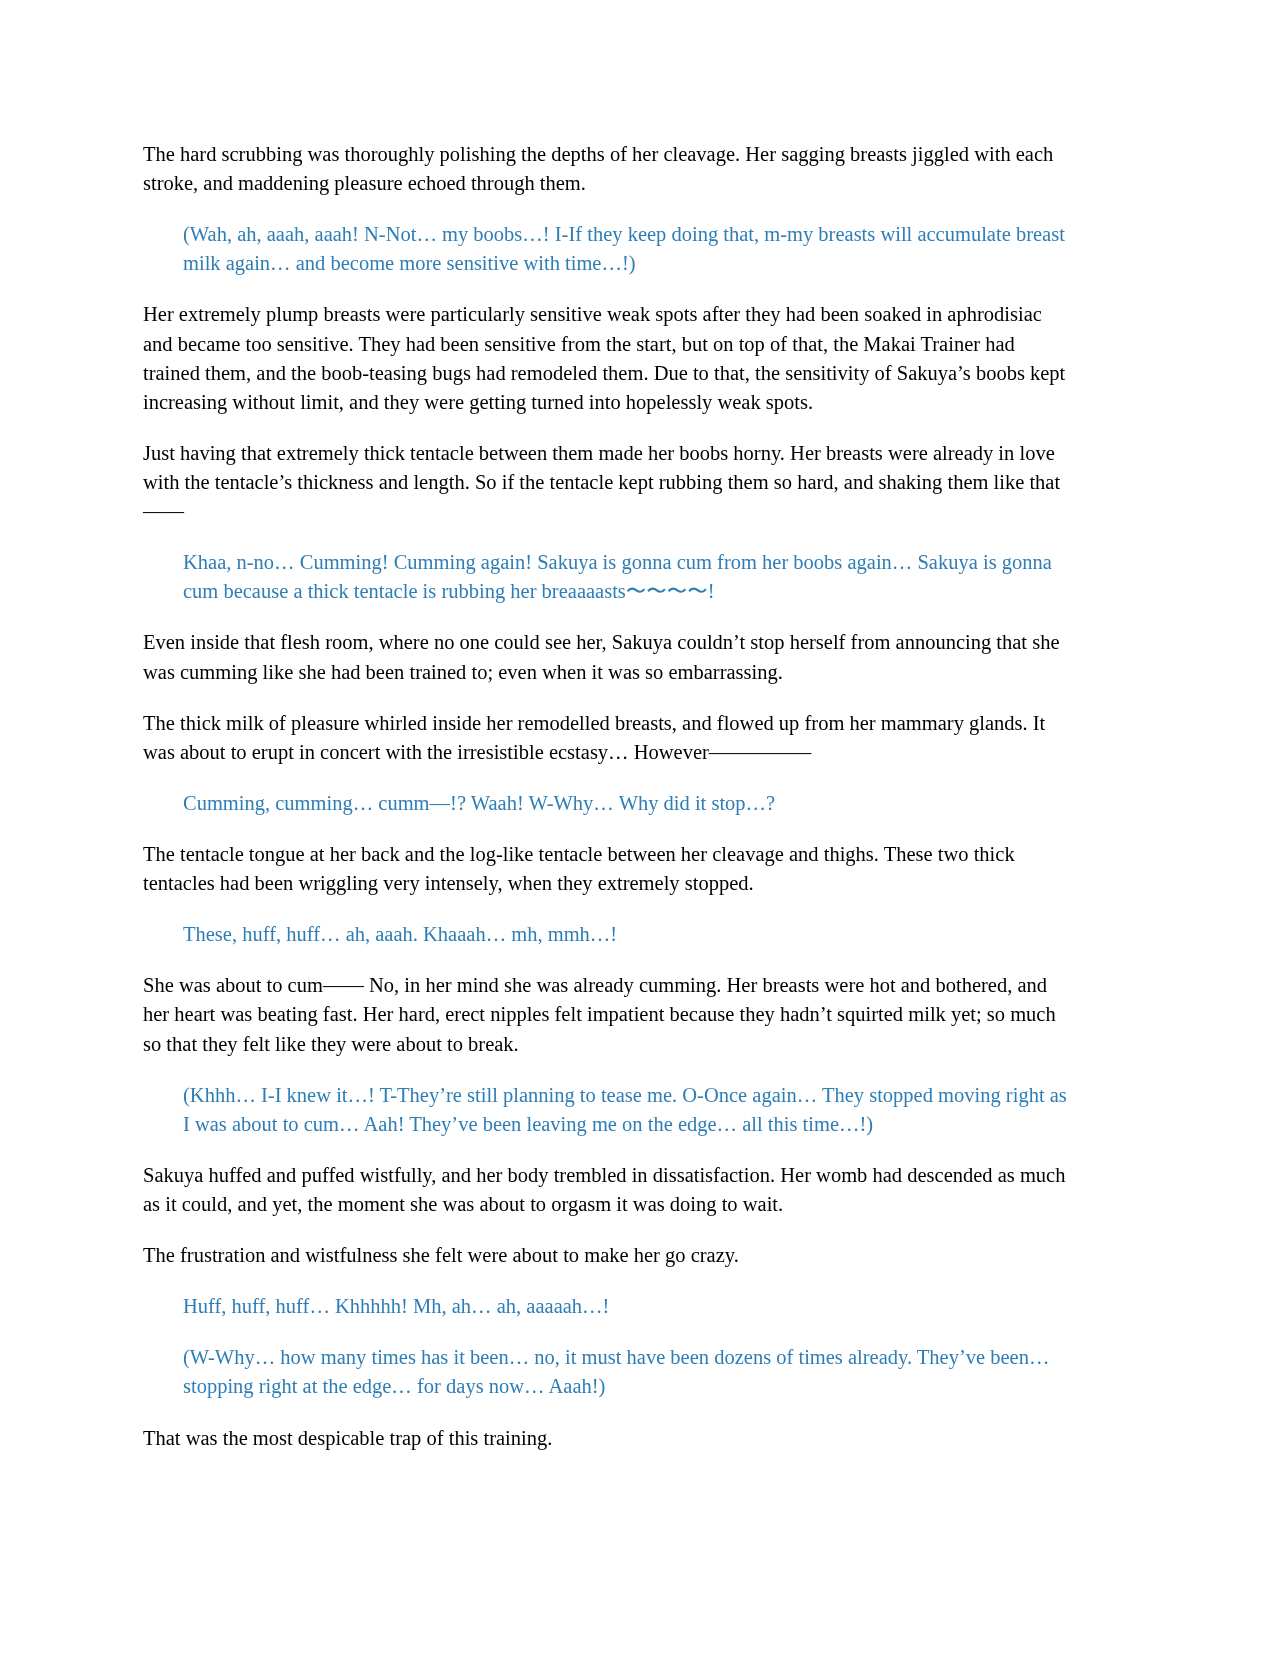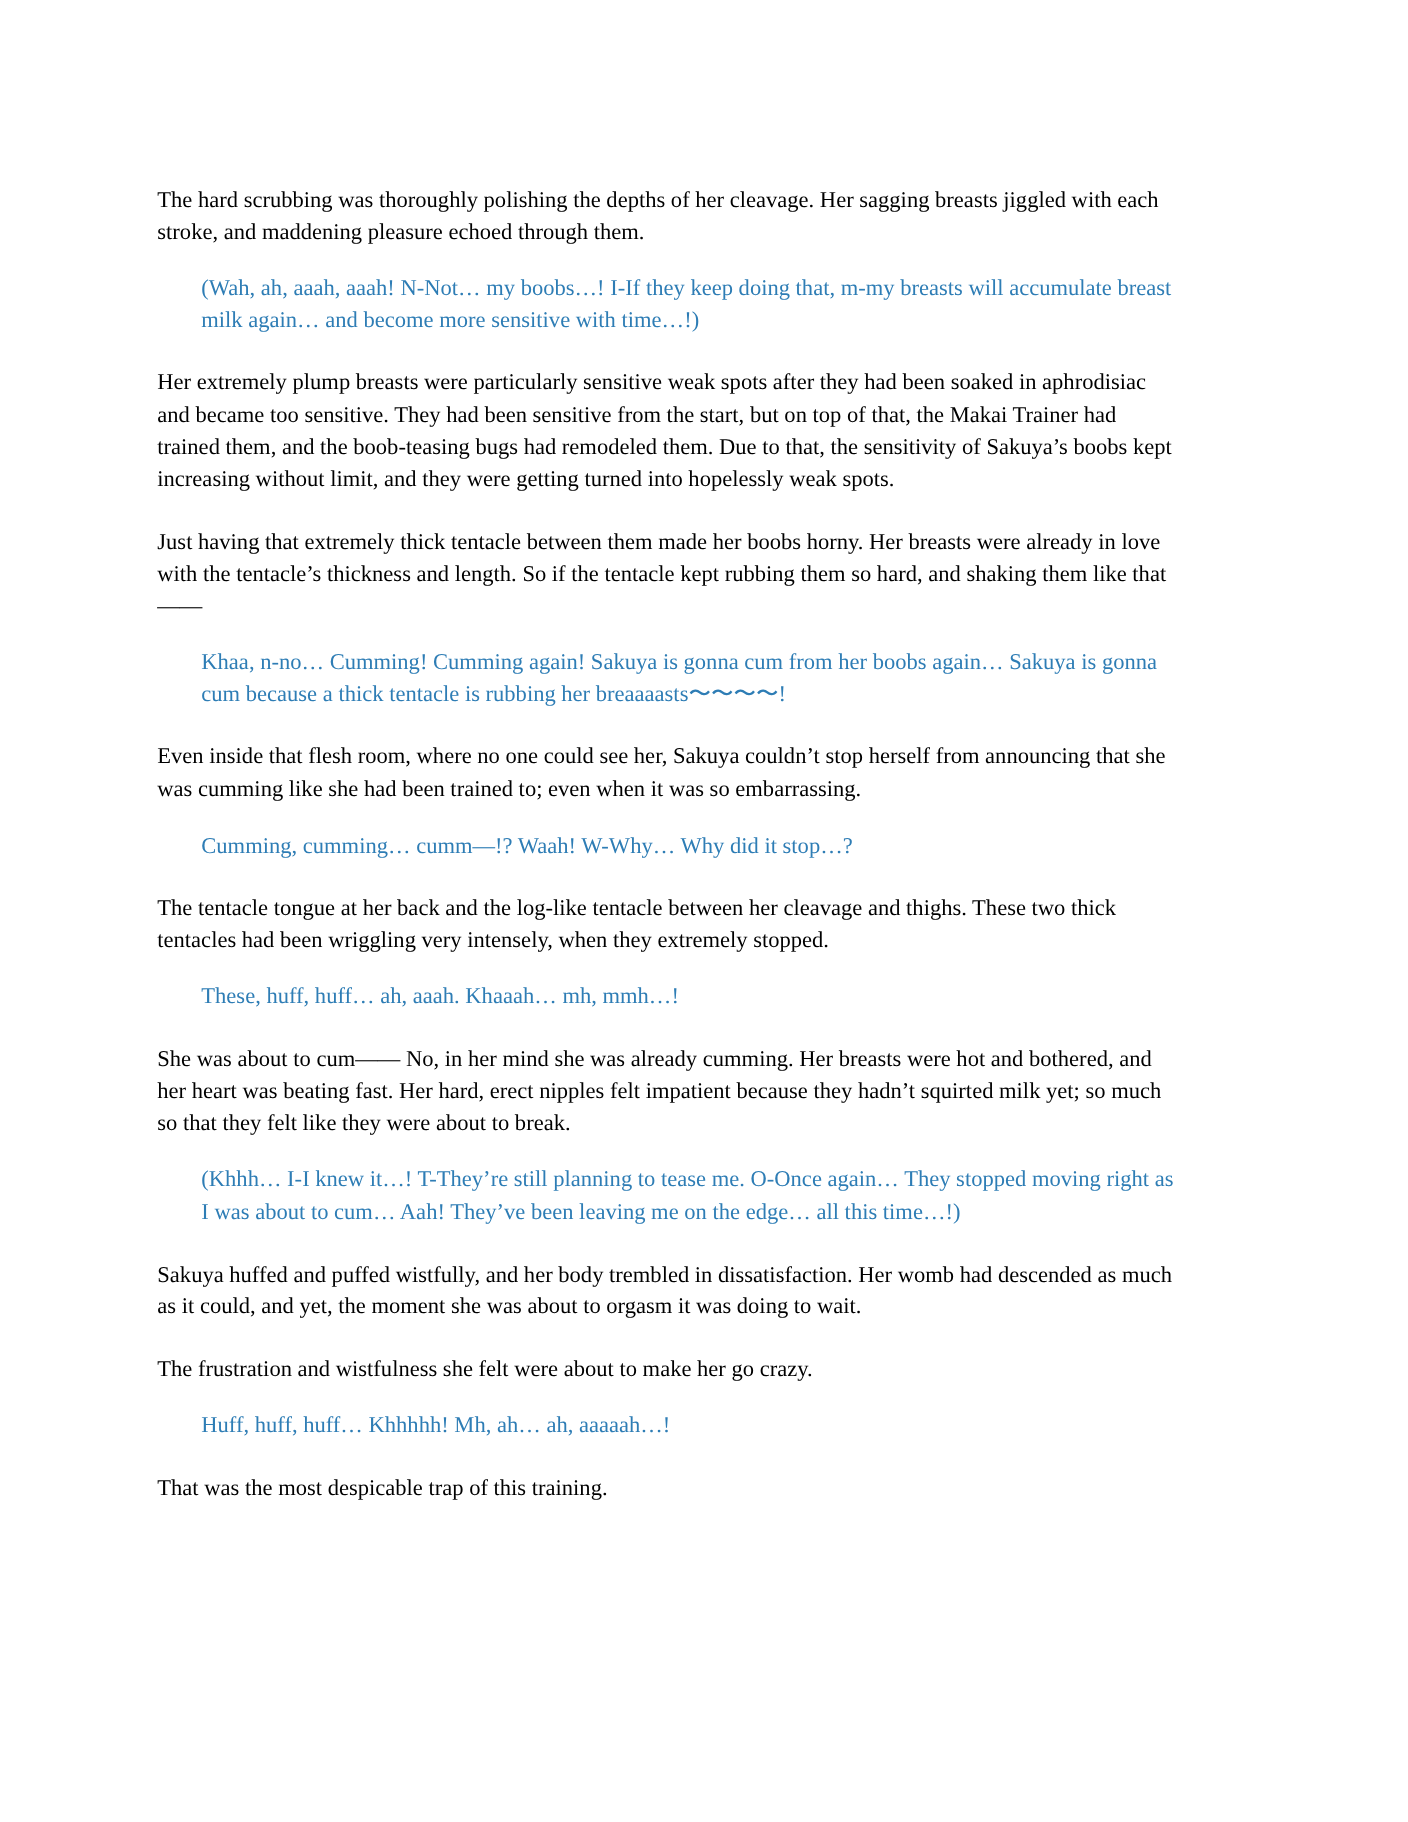--- a/index.html
+++ b/index.html
@@ -24,43 +24,44 @@
     width: 930px;
   }
   p {
     margin: 0 0 22px 0;
     font-size: 20.5px;
     line-height: 1.42;
     text-align: left;
   }
   p.narration {
     color: #000000;
-    margin-top: 28px;
   }
   p.thought {
     color: #2e7db5;
     margin-left: 40px;
   }
 </style>
 </head>
 <body>
 
 <div class="page">
   <div class="doc-body">
 
     <p class="narration">The hard scrubbing was thoroughly polishing the depths of her cleavage. Her sagging breasts jiggled with each stroke, and maddening pleasure echoed through them.</p>
     <p class="thought">(Wah, ah, aaah, aaah! N-Not… my boobs…! I-If they keep doing that, m-my breasts will accumulate breast milk again… and become more sensitive with time…!)</p>
     <p class="narration">Her extremely plump breasts were particularly sensitive weak spots after they had been soaked in aphrodisiac and became too sensitive. They had been sensitive from the start, but on top of that, the Makai Trainer had trained them, and the boob-teasing bugs had remodeled them. Due to that, the sensitivity of Sakuya’s boobs kept increasing without limit, and they were getting turned into hopelessly weak spots.</p>
     <p class="narration">Just having that extremely thick tentacle between them made her boobs horny. Her breasts were already in love with the tentacle’s thickness and length. So if the tentacle kept rubbing them so hard, and shaking them like that——</p>
     <p class="thought">Khaa, n-no… Cumming! Cumming again! Sakuya is gonna cum from her boobs again… Sakuya is gonna cum because a thick tentacle is rubbing her breaaaasts〜〜〜〜!</p>
     <p class="narration">Even inside that flesh room, where no one could see her, Sakuya couldn’t stop herself from announcing that she was cumming like she had been trained to; even when it was so embarrassing.</p>
+    <p class="narration">The thick milk of pleasure whirled inside her remodelled breasts, and flowed up from her mammary glands. It was about to erupt in concert with the irresistible ecstasy… However—————</p>
     <p class="thought">Cumming, cumming… cumm—!? Waah! W-Why… Why did it stop…?</p>
     <p class="narration">The tentacle tongue at her back and the log-like tentacle between her cleavage and thighs. These two thick tentacles had been wriggling very intensely, when they extremely stopped.</p>
     <p class="thought">These, huff, huff… ah, aaah. Khaaah… mh, mmh…!</p>
     <p class="narration">She was about to cum—— No, in her mind she was already cumming. Her breasts were hot and bothered, and her heart was beating fast. Her hard, erect nipples felt impatient because they hadn’t squirted milk yet; so much so that they felt like they were about to break.</p>
     <p class="thought">(Khhh… I-I knew it…! T-They’re still planning to tease me. O-Once again… They stopped moving right as I was about to cum… Aah! They’ve been leaving me on the edge… all this time…!)</p>
     <p class="narration">Sakuya huffed and puffed wistfully, and her body trembled in dissatisfaction. Her womb had descended as much as it could, and yet, the moment she was about to orgasm it was doing to wait.</p>
     <p class="narration">The frustration and wistfulness she felt were about to make her go crazy.</p>
     <p class="thought">Huff, huff, huff… Khhhhh! Mh, ah… ah, aaaaah…!</p>
+    <p class="thought">(W-Why… how many times has it been… no, it must have been dozens of times already. They’ve been… stopping right at the edge… for days now… Aaah!)</p>
     <p class="narration">That was the most despicable trap of this training.</p>
 
   </div>
 </div>
 
 </body></html>

